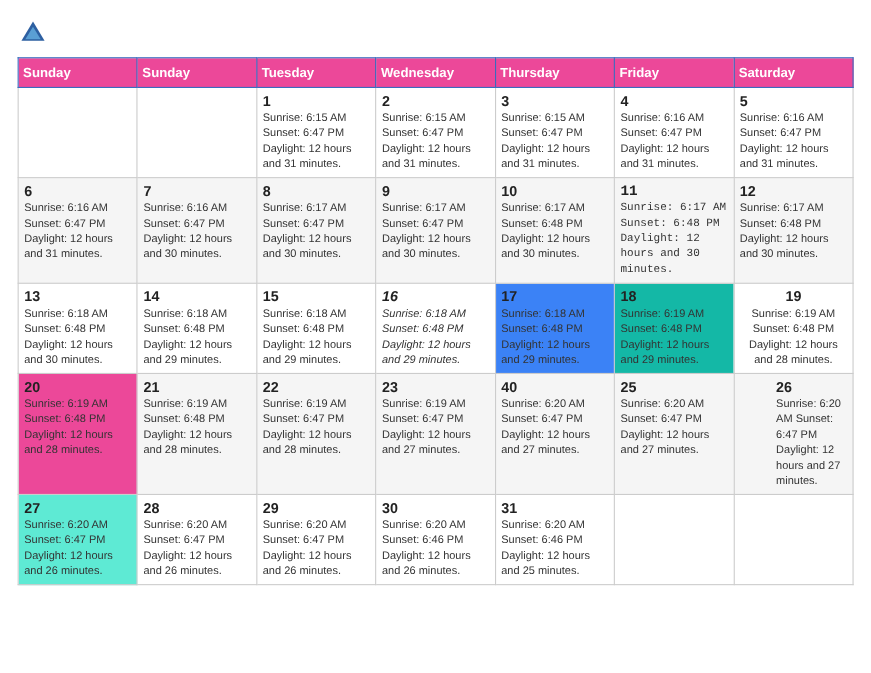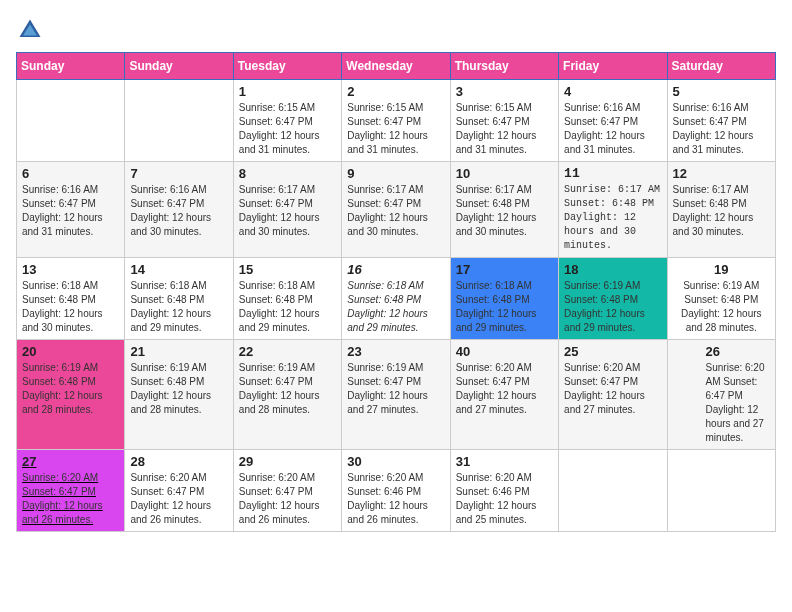--- a/index.html
+++ b/index.html
@@ -280,21 +280,21 @@
 Daylight: 12 hours and 27 minutes.</div>
         </td>
         <td style="background: rgb(245, 245, 245); padding-left: 38px;">
           <span class="day-num">26</span>
           <div class="day-info">Sunrise: 6:20 AM
 Sunset: 6:47 PM
 Daylight: 12 hours and 27 minutes.</div>
         </td>
       </tr>
       <tr>
-        <td style="background: #d946ef; text-decoration: underline;">
+        <td style="background: #5eead4;">
           <span class="day-num">27</span>
           <div class="day-info">Sunrise: 6:20 AM
 Sunset: 6:47 PM
 Daylight: 12 hours and 26 minutes.</div>
         </td>
         <td style="background: rgb(255, 255, 255);">
           <span class="day-num">28</span>
           <div class="day-info">Sunrise: 6:20 AM
 Sunset: 6:47 PM
 Daylight: 12 hours and 26 minutes.</div>

